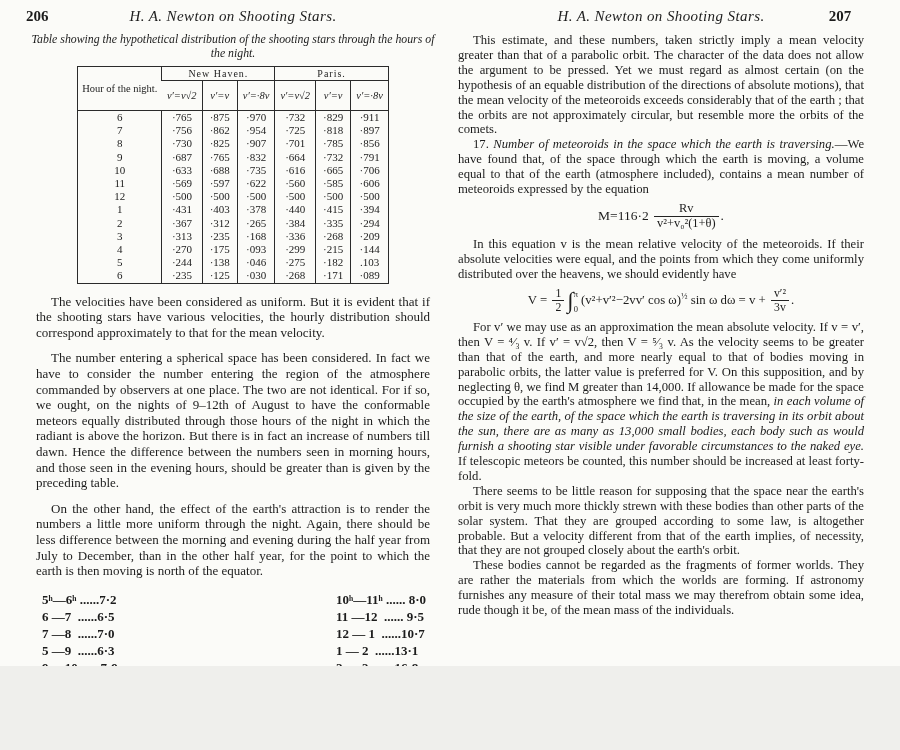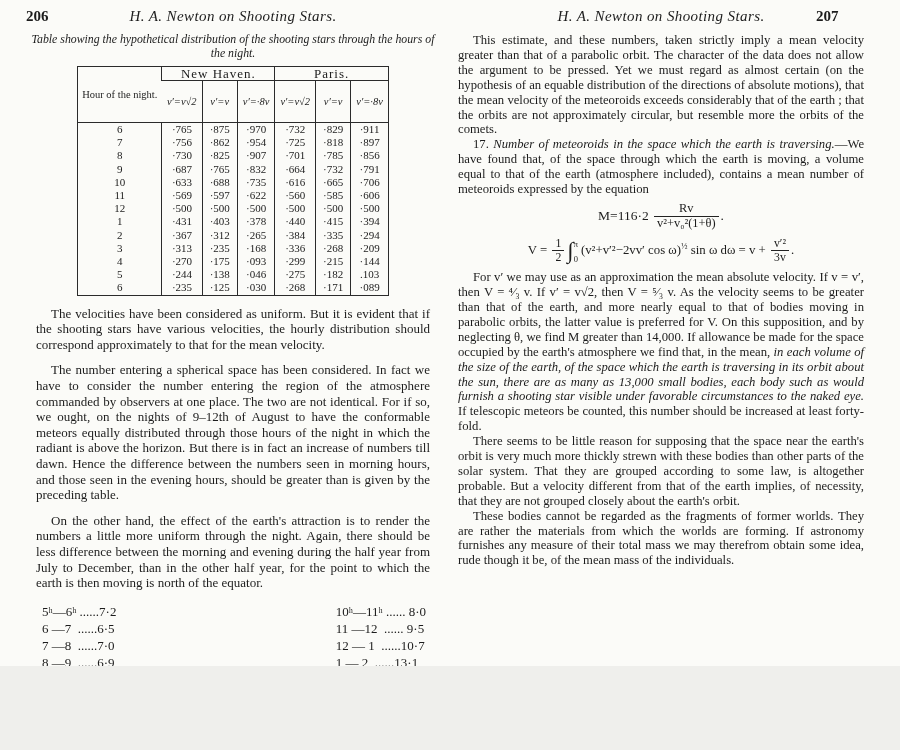--- a/index.html
+++ b/index.html
@@ -3,40 +3,40 @@
 <meta charset="utf-8">
 <style>
   html,body{margin:0;padding:0;width:900px;height:750px;background:#efefec;}
   .sheet{position:relative;width:900px;height:666px;background:#fbfbf8;overflow:hidden;
          font-family:"Liberation Serif","DejaVu Serif",serif;color:#1c1c1c;}
   .page{position:absolute;top:8px;}
   .page.left{left:26px;width:414px;}
   .page.right{left:458px;width:406px;}
   .pagehead{display:flex;align-items:baseline;margin-bottom:8px;}
   .folio{font-weight:bold;font-size:15px;width:48px;}
-  .folio.r{text-align:left;}
+  .folio.r{text-align:center;}
   .running{flex:1;text-align:center;font-style:italic;font-size:15px;letter-spacing:.4px;}
   .caption{font-style:italic;font-weight:normal;font-size:11.8px;line-height:13.8px;
            text-align:center;margin:2px 2px 5px 2px;}
   table.dist{border-collapse:collapse;margin:0 auto 9px auto;font-size:11px;line-height:13.2px;
              border:1.5px solid #2b2b2b;}
   .dist th,.dist td{padding:0 7px;text-align:center;font-weight:normal;}
   .dist th{font-size:10.8px;}
   .dist td+td,.dist th+th{border-left:1px solid #2b2b2b;}
   .dist thead th{border-bottom:1px solid #2b2b2b;}
   .dist .corner{font-size:10.5px;line-height:11.5px;padding:1px 4px;}
-  .dist .grp{font-size:13px;letter-spacing:1px;}
-  .dist .sub{font-style:italic;font-size:10.5px;padding:14px 5px;}
+  .dist .grp{font-size:10px;letter-spacing:1px;}
+  .dist .sub{font-style:italic;font-size:10.5px;padding:8px 5px;}
   .dist tbody td{font-size:11px;}
   .lt{font-size:13px;line-height:15.6px;text-align:justify;margin:10px;}
   .rt{font-size:12.7px;line-height:14.9px;text-align:justify;margin:0;}
   .ind{text-indent:15px;}
   .it{font-style:italic;}
   .hourlist{display:flex;justify-content:space-between;padding:2px 14px 2px 16px;
-            font-size:13px;line-height:17px;margin:2px 0 2px 0;}
+            font-size:13px;line-height:17px;margin:2px 0 2px 0;font-weight:bold;}
   .hcol div{white-space:pre;}
   .footnote{text-align:center;font-size:11px;margin-top:7px;}
   .equation{text-align:center;margin:5px 0 6px 0;font-size:13.5px;line-height:15px;}
   .frac{display:inline-block;vertical-align:middle;text-align:center;line-height:1.12;
         font-size:.92em;margin:0 2px;}
   .frac .num{display:block;border-bottom:1px solid #222;padding:0 3px;}
   .frac .den{display:block;padding:0 3px;}
   .int{font-size:23px;vertical-align:middle;display:inline-block;margin:0 0 0 1px;}
   .lims{display:inline-flex;flex-direction:column;justify-content:space-between;height:26px;
         font-size:8.5px;vertical-align:middle;margin:0 3px 0 0;}
@@ -196,21 +196,21 @@
 
     <p class="lt ind">The velocities have been considered as uniform.  But it is evident that if the shooting stars have various velocities, the hourly distribution should correspond approximately to that for the mean velocity.</p>
     <p class="lt ind">The number entering a spherical space has been considered. In fact we have to consider the number entering the region of the atmosphere commanded by observers at one place.  The two are not identical.  For if so, we ought, on the nights of 9–12th of August to have the conformable meteors equally distributed through those hours of the night in which the radiant is above the horizon.  But there is in fact an increase of numbers till dawn.  Hence the difference between the numbers seen in morning hours, and those seen in the evening hours, should be greater than is given by the preceding table.</p>
     <p class="lt ind">On the other hand, the effect of the earth's attraction is to render the numbers a little more uniform through the night.  Again, there should be less difference between the morning and evening during the half year from July to December, than in the other half year, for the point to which the earth is then moving is north of the equator.</p>
 
     <div class="hourlist">
       <div class="hcol">
         <div>5ʰ—6ʰ ......7·2</div>
         <div>6 —7  ......6·5</div>
         <div>7 —8  ......7·0</div>
-        <div>8 —9  ......6·9</div>
+        <div>5 —9  ......6·3</div>
         <div>9 —10 ......7·9</div>
       </div>
       <div class="hcol">
         <div>10ʰ—11ʰ ...... 8·0</div>
         <div>11 —12  ...... 9·5</div>
         <div>12 — 1  ......10·7</div>
         <div>1 — 2  ......13·1</div>
         <div>2 — 3  ......16·8</div>
       </div>
     </div>
@@ -228,20 +228,21 @@
 
     <p class="rt ind">This estimate, and these numbers, taken strictly imply a mean velocity greater than that of a parabolic orbit.  The character of the data does not allow the argument to be pressed.  Yet we must regard as almost certain (on the hypothesis of an equable distribution of the directions of absolute motions), that the mean velocity of the meteoroids exceeds considerably that of the earth ;  that the orbits are not approximately circular, but resemble more the orbits of the comets.</p>
 
     <p class="rt ind"><span>17. </span><span class="it">Number of meteoroids in the space which the earth is traversing.</span><span>—We have found that, of the space through which the earth is moving, a volume equal to that of the earth (atmosphere included), contains a mean number of meteoroids expressed by the equation</span></p>
 
     <div class="equation">
       <span>M=116·2</span>
       <span class="frac"><span class="num">Rv</span><span class="den">v²+v₀²(1+θ)</span></span><span>.</span>
     </div>
 
+    <p class="rt ind">In this equation v is the mean relative velocity of the meteoroids.  If their absolute velocities were equal, and the points from which they come uniformly distributed over the heavens, we should evidently have</p>
 
     <div class="equation eqv">
       <span>V =</span>
       <span class="frac"><span class="num">1</span><span class="den">2</span></span><span class="int">∫</span><span class="lims">
           <span>π</span>
           <span>0</span>
         </span><span>(v²+v′²−2vv′ cos ω)</span><span class="sup">½</span><span> sin ω dω = v + </span><span class="frac"><span class="num">v′²</span><span class="den">3v</span></span><span>.</span>
     </div>
 
     <p class="rt ind"><span>For v′ we may use as an approximation the mean absolute velocity.  If v = v′, then V = ⁴⁄₃ v.  If v′ = v√2, then V = ⁵⁄₃ v. As the velocity seems to be greater than that of the earth, and more nearly equal to that of bodies moving in parabolic orbits, the latter value is preferred for V.  On this supposition, and by neglecting θ, we find M greater than 14,000.  If allowance be made for the space occupied by the earth's atmosphere we find that, in the mean, </span><span class="it">in each volume of the size of the earth, of the space which the earth is traversing in its orbit about the sun, there are as many as 13,000 small bodies, each body such as would furnish a shooting star visible under favorable circumstances to the naked eye.</span><span> If telescopic meteors be counted, this number should be increased at least forty-fold.</span></p>

